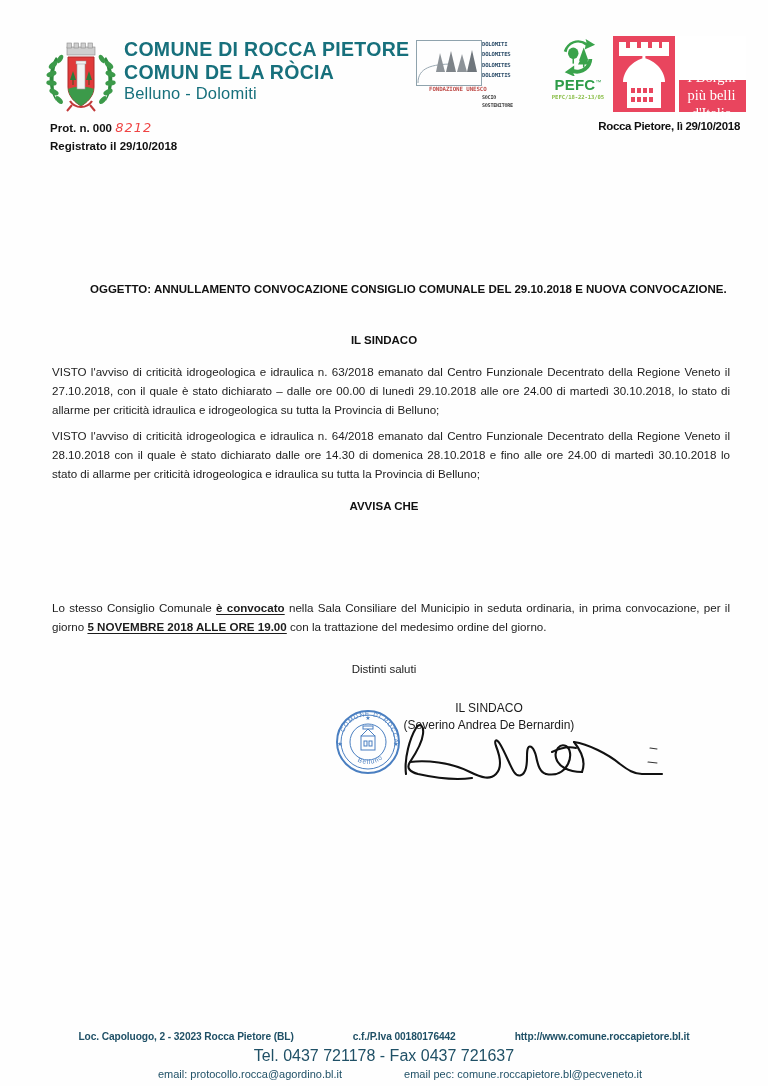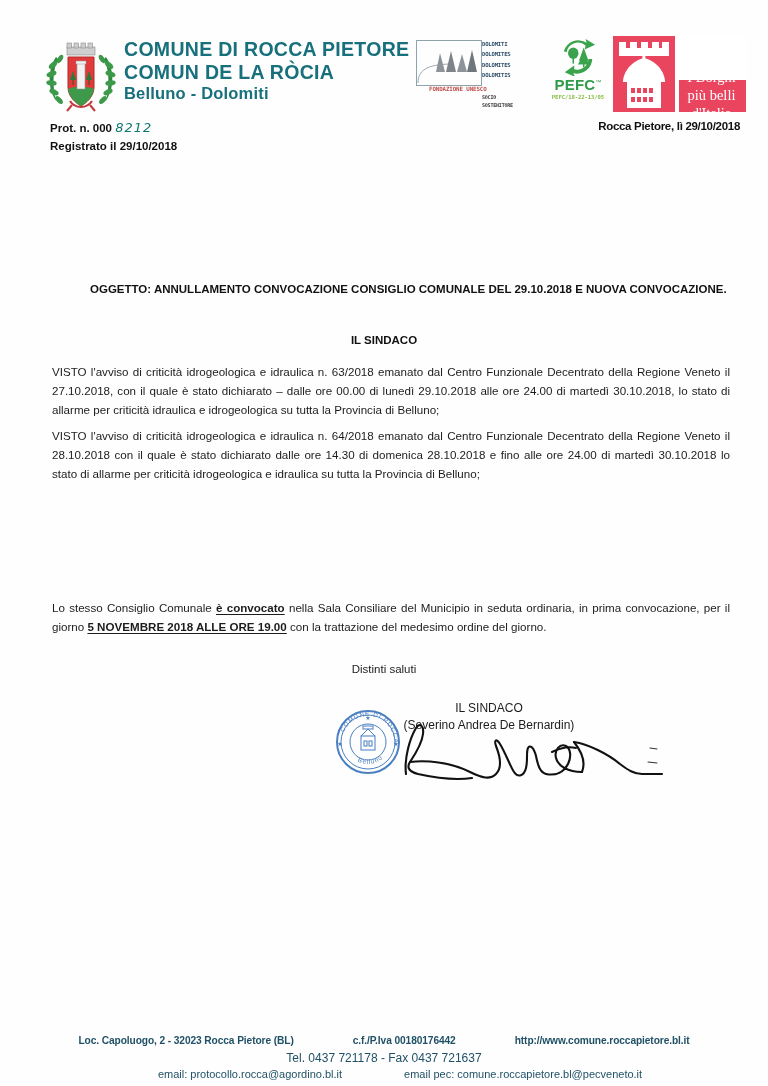--- a/index.html
+++ b/index.html
@@ -46,21 +46,21 @@
     line-height: 1.16;
   }
   .org-line1, .org-line2 {
     font-size: 19.5px;
     font-weight: 600;
     letter-spacing: 0.3px;
     white-space: nowrap;
   }
   .org-line3 {
     font-size: 16.5px;
-    font-weight: 700;
+    font-weight: 400;
     letter-spacing: 0.2px;
     margin-top: 1px;
     white-space: nowrap;
   }
 
   
   .logo-dolomiti {
     position: absolute;
     left: 416px;
     top: 8px;
@@ -189,21 +189,21 @@
     left: 50px;
     top: 118px;
     font-size: 11.5px;
     font-weight: 700;
     line-height: 1.5;
     color: #111;
   }
   .prot-hand {
     font-family: "DejaVu Sans", sans-serif;
     font-weight: 400;
-    color: #0f766e;
+    color: #ef4444;
     font-size: 13px;
     letter-spacing: 1px;
     font-style: italic;
   }
 
   .place-date {
     position: absolute;
     right: 28px;
     top: 120px;
     font-size: 11.5px;
@@ -332,21 +332,21 @@
   .foot-row1 {
     display: flex;
     justify-content: center;
     gap: 59px;
     font-size: 10.2px;
     font-weight: 700;
     letter-spacing: -0.1px;
     margin-bottom: 5px;
   }
   .foot-row2 {
-    font-size: 12px;
+    font-size: 16px;
     letter-spacing: 0;
     margin-bottom: 3px;
   }
   .foot-row3 {
     display: flex;
     justify-content: center;
     gap: 62px;
     font-size: 11px;
     margin-left: 32px;
   }
@@ -494,20 +494,21 @@
   <div class="place-date">Rocca Pietore, lì 29/10/2018</div>
 
 
   <div class="subject">OGGETTO: ANNULLAMENTO CONVOCAZIONE CONSIGLIO COMUNALE DEL 29.10.2018 E NUOVA CONVOCAZIONE.</div>
 
   <div class="center-head ch-sindaco">IL SINDACO</div>
 
   <div class="para para-1">VISTO l'avviso di criticità idrogeologica e idraulica n. 63/2018 emanato dal Centro Funzionale Decentrato della Regione Veneto il 27.10.2018, con il quale è stato dichiarato – dalle ore 00.00 di lunedì 29.10.2018 alle ore 24.00 di martedì 30.10.2018, lo stato di allarme per criticità idraulica e idrogeologica su tutta la Provincia di Belluno;</div>
   <div class="para para-2">VISTO l'avviso di criticità idrogeologica e idraulica n. 64/2018 emanato dal Centro Funzionale Decentrato della Regione Veneto il 28.10.2018 con il quale è stato dichiarato dalle ore 14.30 di domenica 28.10.2018 e fino alle ore 24.00 di martedì 30.10.2018 lo stato di allarme per criticità idrogeologica e idraulica su tutta la Provincia di Belluno;</div>
 
+  <div class="center-head ch-avvisa">AVVISA CHE</div>
 
 
   <div class="para-3"><span>Lo stesso Consiglio Comunale </span><b><u>è convocato</u></b><span> nella Sala Consiliare del Municipio in seduta ordinaria, in prima convocazione, per il giorno </span><b><u>5 NOVEMBRE 2018  ALLE ORE 19.00</u></b><span> con la trattazione del medesimo ordine del giorno.</span></div>
 
   <div class="greeting">Distinti saluti</div>
 
   <div class="sign-title">
     <div>IL SINDACO</div>
     <div>(Severino Andrea De Bernardin)</div>
   </div>

